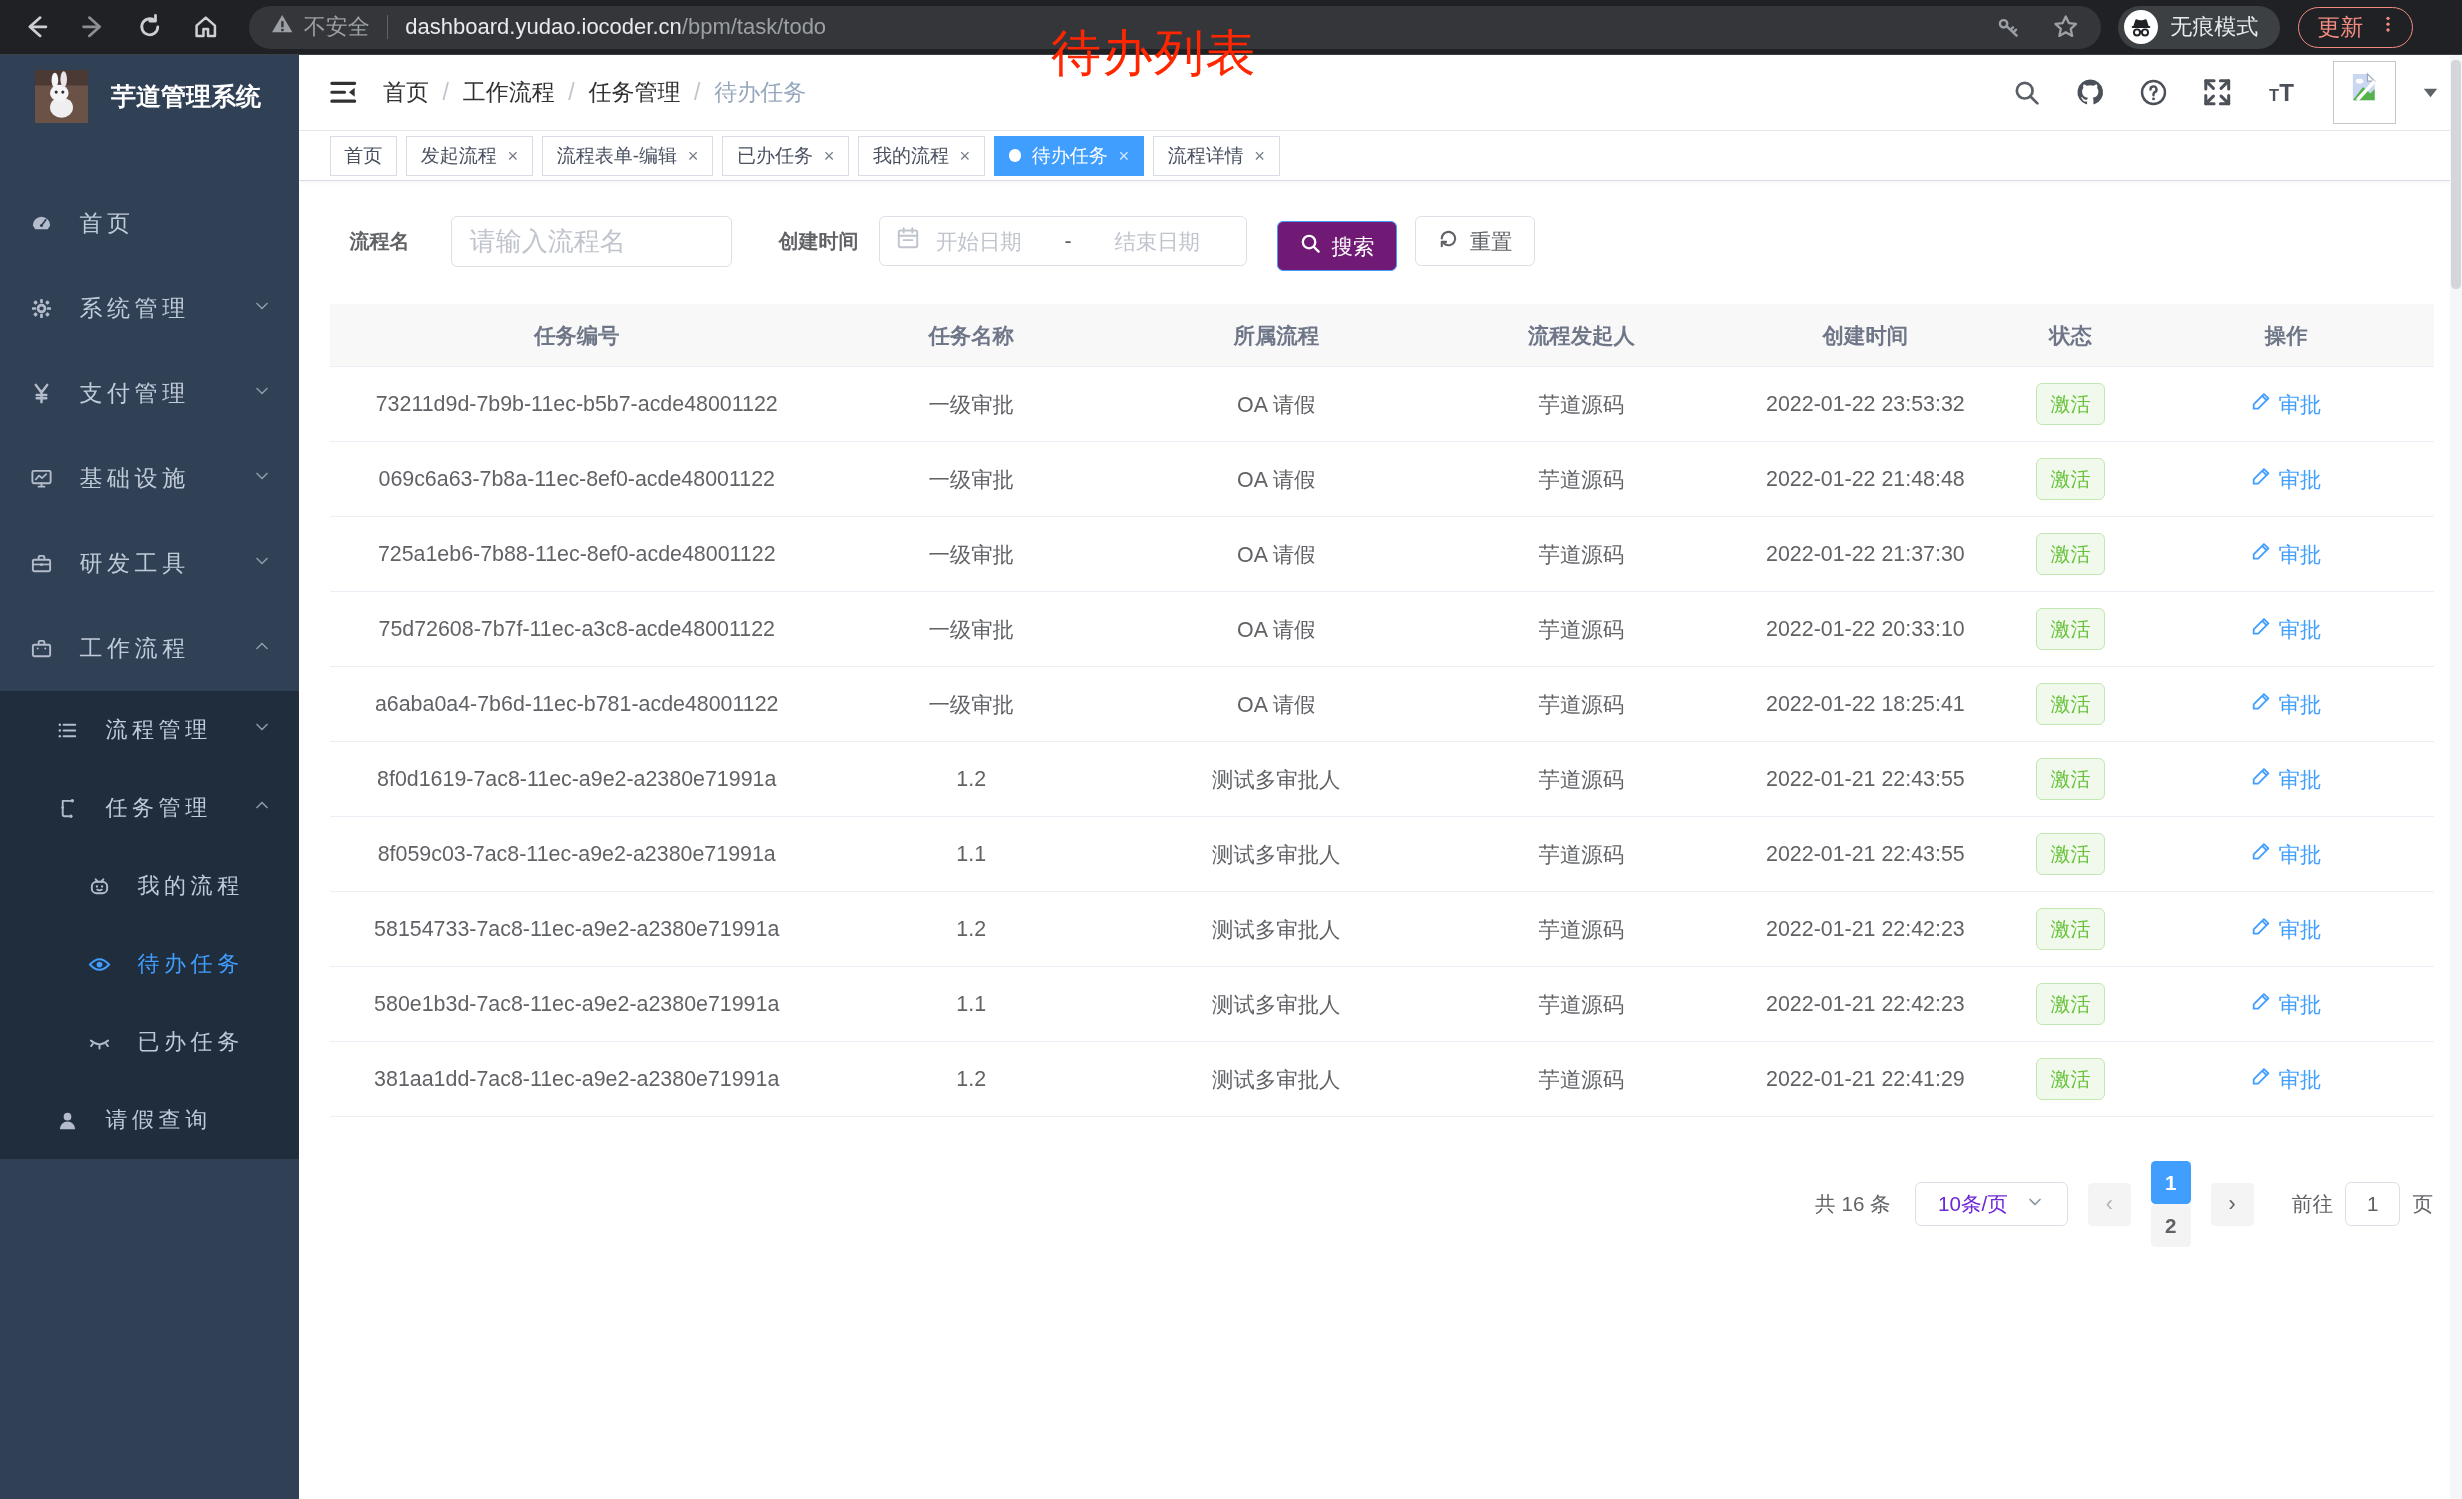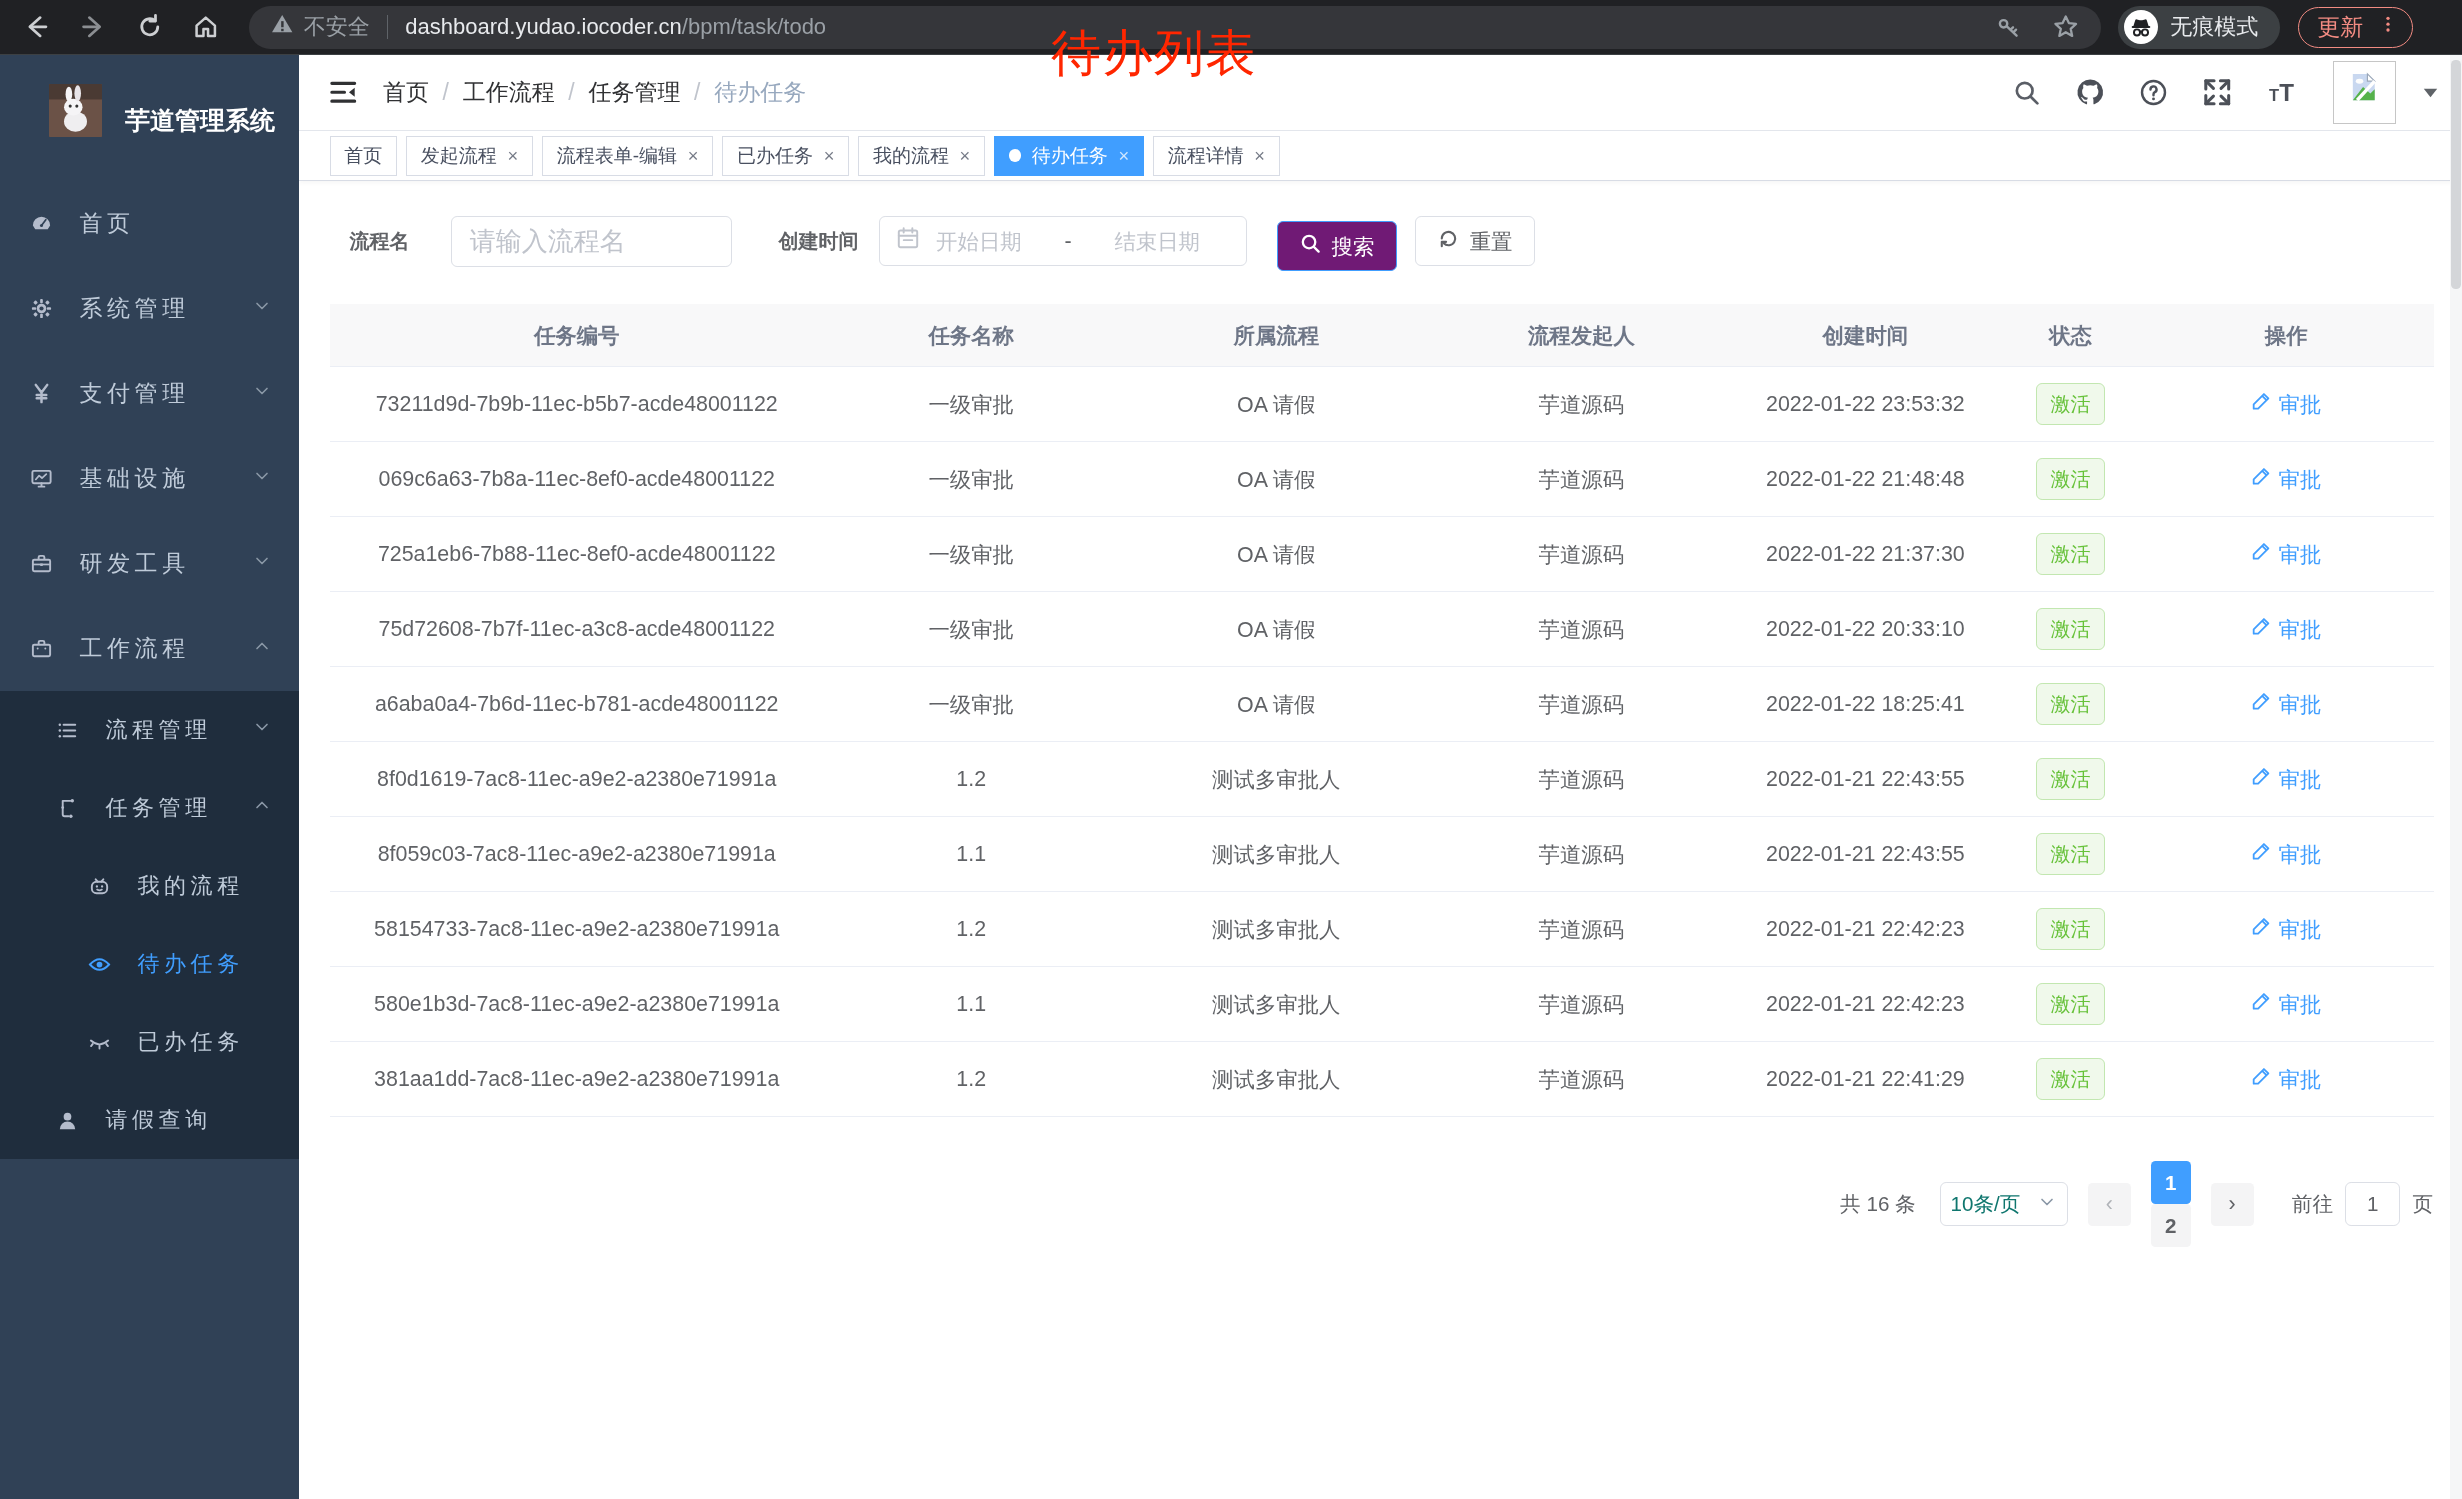--- a/index.html
+++ b/index.html
@@ -26,21 +26,21 @@
   .update-pill { height:41px; border:1.5px solid #f28b82; border-radius:20.6px; margin:0 17px 0 18.3px;
     display:flex; align-items:center; gap:15.3px; padding:0 13.7px 0 18.3px; color:#f28b82; font-size:23px; }
 
   
   .annotation { position:absolute; left:1051px; top:20px; z-index:50; color:#ff2600;
     font-size:50px; letter-spacing:1.5px; }
 
   
   .sidebar { position:absolute; left:0; top:55px; width:299px; height:1445px;
     background:#304156; z-index:3; }
-  .logo-row { height:82px; display:flex; align-items:flex-end; padding-left:46px; gap:20px; }
+  .logo-row { height:82px; display:flex; align-items:center; padding-left:32px; gap:20px; }
   .logo-img { width:59px; height:53px; border-radius:4.6px; overflow:hidden; flex:none; }
   .logo-title { color:#fff; font-size:25px; font-weight:bold; white-space:nowrap; }
   .menu { margin-top:44px; }
   .m-item { position:relative; display:flex; align-items:center; color:#bfcbd9; cursor:pointer; }
   .m-item.l1 { height:85px; padding-left:29px; font-size:23px; }
   .m-item.l2 { height:78px; padding-left:55px; font-size:22px; }
   .m-item.l3 { height:78px; padding-left:87px; font-size:22px; }
   .m-item .mi { width:24.4px; display:flex; justify-content:center; flex:none; }
   .m-item .ml { margin-left:26px; letter-spacing:4.6px; }
   .m-item .chev { position:absolute; right:27.5px; }
@@ -94,22 +94,22 @@
   .tc { text-align:center; }
   .c0{width:23.5%} .c1{width:14%} .c2{width:15%} .c3{width:14%} .c4{width:13%} .c5{width:6.5%} .c6{width:14%}
   .tag-success { display:inline-block; background:#f0f9eb; border:0.8px solid #c2e7b0; color:#67c23a;
     border-radius:6.1px; font-size:20px; padding:6.1px 13.7px; }
   .act-link { color:#409eff; display:inline-flex; align-items:center; gap:6.1px; cursor:pointer; }
 
   
   .pager { margin-top:44px; display:flex; align-items:center; justify-content:flex-end;
     font-size:20.6px; color:#606266; gap:10.7px; }
   .pg-total { margin-right:13.7px; }
-  .pg-size { width:128px; height:44px; border:0.8px solid #dcdfe6; border-radius:6.1px;
-    display:flex; align-items:center; justify-content:center; gap:17px; color:#0f766e; }
+  .pg-size { width:153px; height:44px; border:0.8px solid #dcdfe6; border-radius:6.1px;
+    display:flex; align-items:center; justify-content:center; gap:17px; color:#6d28d9; }
   .pg-btn { min-width:43px; height:43px; border-radius:4.6px; background:#f4f4f5; color:#b0b3b8;
     display:flex; align-items:center; justify-content:center; font-size:21.4px; cursor:pointer; margin-left:9.2px; }
   .pg-num { min-width:40px; height:43px; border-radius:4.6px; background:#f4f4f5; color:#606266;
     display:flex; align-items:center; justify-content:center; font-weight:bold; cursor:pointer; margin-left:9.2px; }
   .pg-num.active { background:#409eff; color:#fff; }
   .pg-goto { margin-left:27.5px; display:flex; align-items:center; gap:12.2px; }
   .pg-input { width:55px; height:44px; border:0.8px solid #dcdfe6; border-radius:6.1px;
     display:flex; align-items:center; justify-content:center; color:#606266; }
 
   

